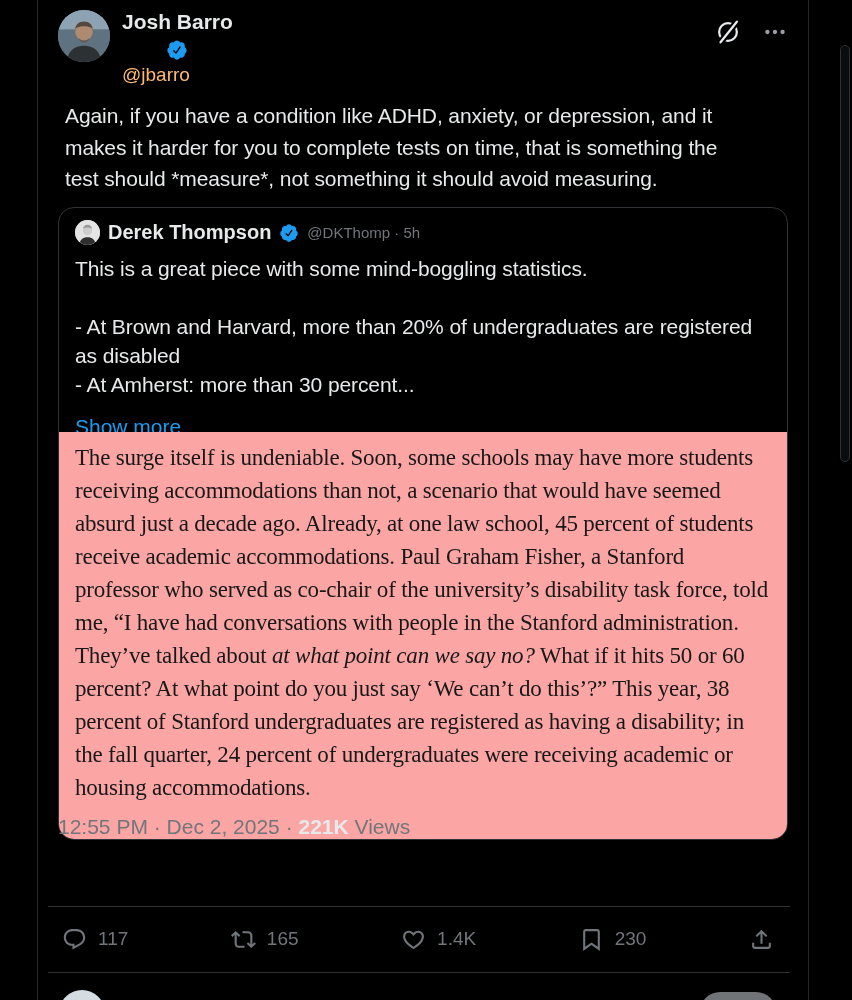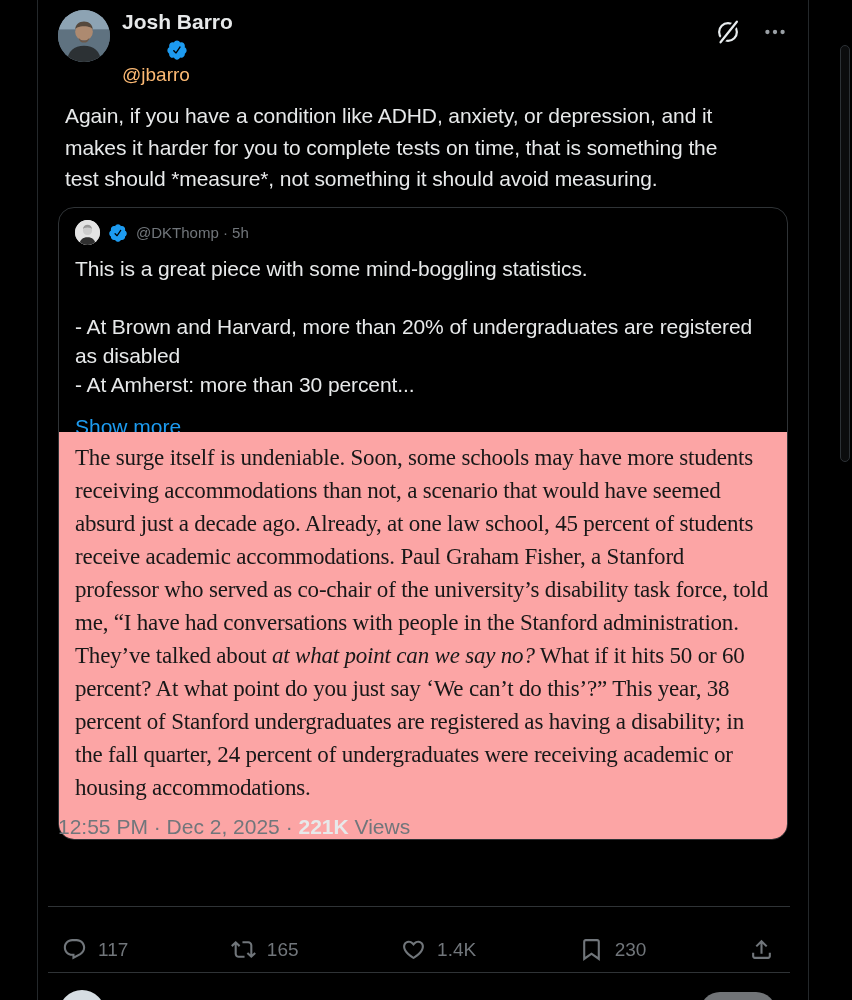--- a/index.html
+++ b/index.html
@@ -39,21 +39,21 @@
   .q-image{position:absolute;left:0;right:0;bottom:0;height:407px;background:#fca5a5;
            box-sizing:border-box;padding:9px 16px;overflow:hidden;}
   .q-image-text{font-family:"Liberation Serif","DejaVu Serif",serif;font-size:23px;
                 line-height:33px;letter-spacing:-0.2px;color:#181818;}
   .q-image-text .ital{font-style:italic;}
   
   .meta-line{top:815px;left:58px;font-size:21px;color:#71767b;}
   .meta-line .views-num{color:#e7e9ea;font-weight:bold;}
   .divider{position:absolute;left:48px;width:742px;height:1px;background:#2f3336;}
   
-  .action-bar{top:916px;left:62px;width:712px;display:flex;justify-content:space-between;align-items:flex-end;height:46px;}
+  .action-bar{top:916px;left:62px;width:712px;display:flex;justify-content:space-between;align-items:center;height:46px;}
   .action{display:flex;align-items:center;gap:11px;color:#71767b;cursor:pointer;}
   .action svg{width:25px;height:25px;display:block;}
   .action .count{font-size:19px;color:#71767b;}
   
   .composer-avatar{position:absolute;left:59px;top:990px;width:46px;height:46px;
                    border-radius:50%;background:#d6dde2;}
   .reply-pill{position:absolute;left:700px;top:992px;width:76px;height:40px;
               border-radius:20px;background:#717477;}
 </style>
 </head>
@@ -107,20 +107,21 @@
     <div class="q-pad">
       <div class="q-header">
         <div class="q-avatar">
           <svg viewBox="0 0 24 24">
             <rect width="24" height="24" fill="#e4e4e4"></rect>
             <path d="M4 24c.5-5 3.5-7.5 8-7.5s7.5 2.5 8 7.5z" fill="#2f2f2f"></path>
             <circle cx="12" cy="10" r="4.4" fill="#cdcdcd"></circle>
             <path d="M7.6 9c0-2.8 2-4.5 4.4-4.5s4.4 1.7 4.4 4.5c0-1-2-1.9-4.4-1.9S7.6 8 7.6 9z" fill="#9a9a9a"></path>
           </svg>
         </div>
+        <span class="q-name">Derek Thompson</span>
         <svg width="20" height="20" viewBox="0 0 24 24" fill="#1d9bf0">
           <path d="M22.5 12.5c0-1.58-.875-2.95-2.148-3.6.154-.435.238-.905.238-1.4 0-2.21-1.71-3.998-3.818-3.998-.47 0-.92.084-1.336.25C14.818 2.415 13.51 1.5 12 1.5s-2.816.917-3.437 2.25c-.415-.165-.866-.25-1.336-.25-2.11 0-3.818 1.79-3.818 4 0 .494.083.964.237 1.4-1.272.65-2.147 2.018-2.147 3.6 0 1.495.782 2.798 1.942 3.486-.02.17-.032.34-.032.514 0 2.21 1.708 4 3.818 4 .47 0 .92-.086 1.335-.25.62 1.334 1.926 2.25 3.437 2.25 1.512 0 2.818-.916 3.437-2.25.415.163.865.248 1.336.248 2.11 0 3.818-1.79 3.818-4 0-.174-.012-.344-.033-.513 1.158-.687 1.943-1.99 1.943-3.484zm-6.616-3.334l-4.334 6.5c-.145.217-.382.334-.625.334-.143 0-.288-.04-.416-.126l-.115-.094-2.415-2.415c-.293-.293-.293-.768 0-1.06s.768-.294 1.06 0l1.77 1.767 3.825-5.74c.23-.345.696-.436 1.04-.207.346.23.44.696.21 1.04z"></path>
         </svg>
         <span class="q-meta">@DKThomp · 5h</span>
       </div>
       <div class="q-body">This is a great piece with some mind-boggling statistics.
 
 - At Brown and Harvard, more than 20% of undergraduates are registered as disabled
 - At Amherst: more than 30 percent...</div>
       <div class="show-more">Show more</div>

